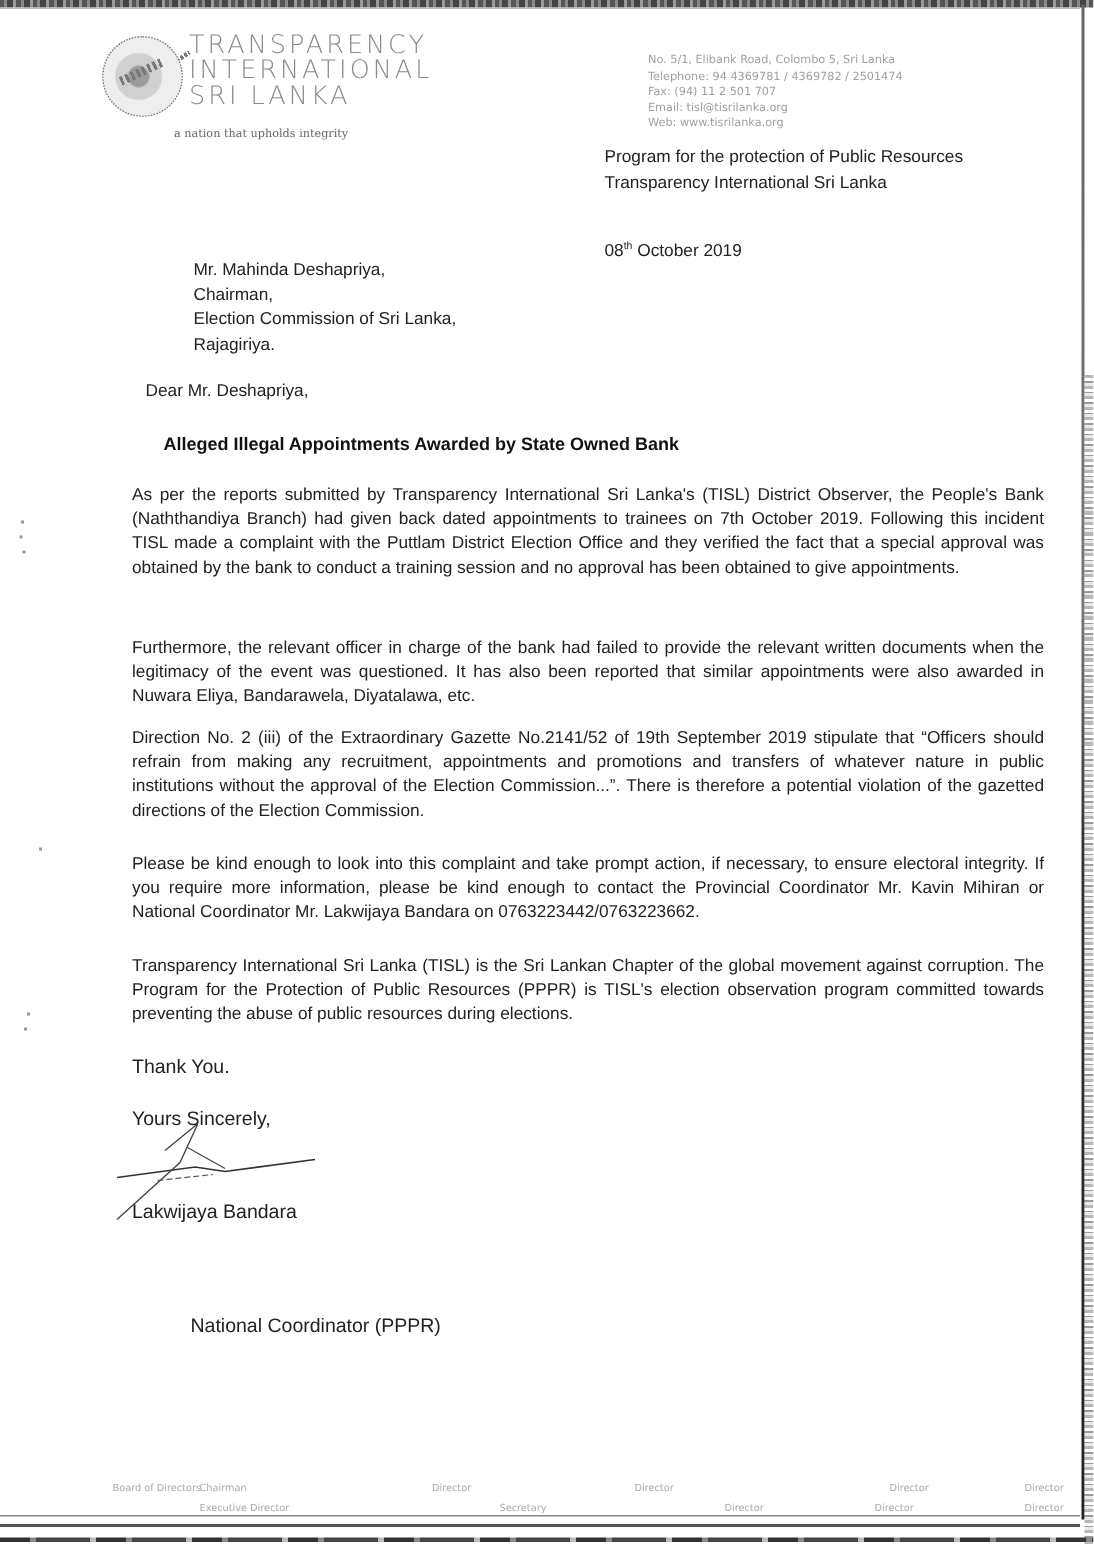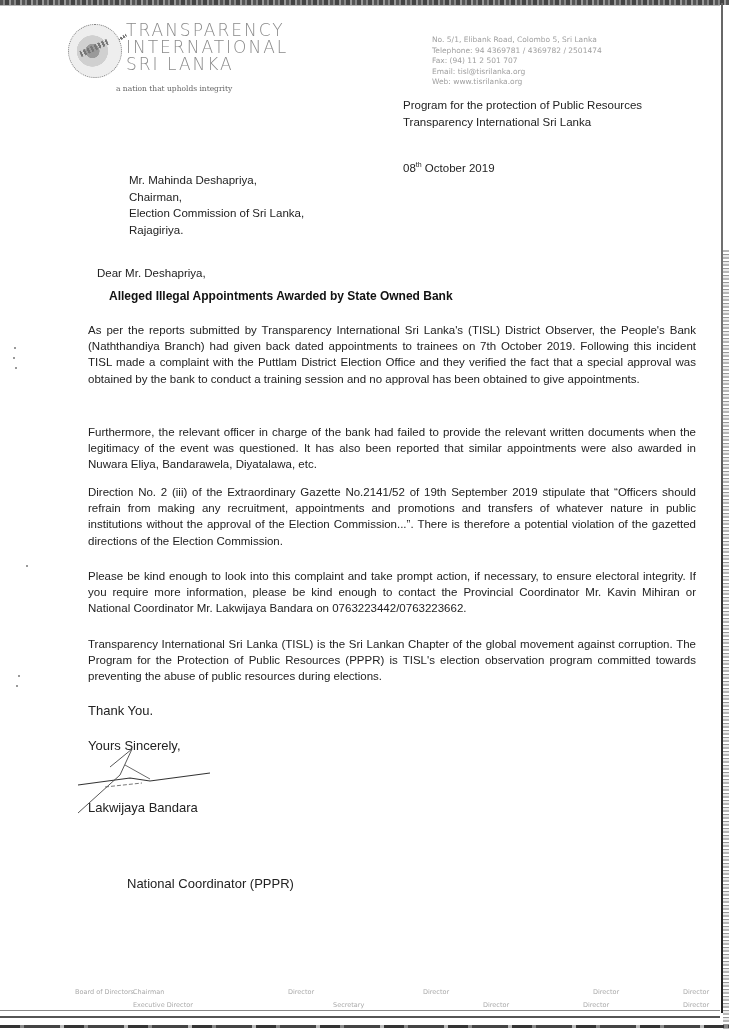--- a/index.html
+++ b/index.html
@@ -65,21 +65,21 @@
     font-family: "DejaVu Sans", sans-serif;
   }
 
   
   .sender { position: absolute; left: 403px; top: 97px; font-size: 11.5px; line-height: 16.5px; color: #222; }
   .date { position: absolute; left: 403px; top: 161px; font-size: 11.5px; color: #222; }
   .date sup { font-size: 7px; }
 
   
   .recipient { position: absolute; left: 97px; top: 172px; font-size: 11.5px; line-height: 16.5px; color: #222; margin-left: 32px; }
-  .salutation { position: absolute; left: 97px; top: 255px; font-size: 11.5px; color: #222; margin-top: 12px; }
+  .salutation { position: absolute; left: 97px; top: 255px; font-size: 11.5px; color: #222; }
   .subject { position: absolute; left: 97px; top: 289px; font-size: 12px; font-weight: bold; color: #111; margin-left: 12px; }
 
   .para {
     position: absolute; left: 88px; width: 608px; font-size: 11.5px; line-height: 16.2px;
     color: #222; text-align: justify;
   }
   .p1 { top: 322px; }
   .p2 { top: 424px; }
   .p3 { top: 484px; }
   .p4 { top: 568px; }

